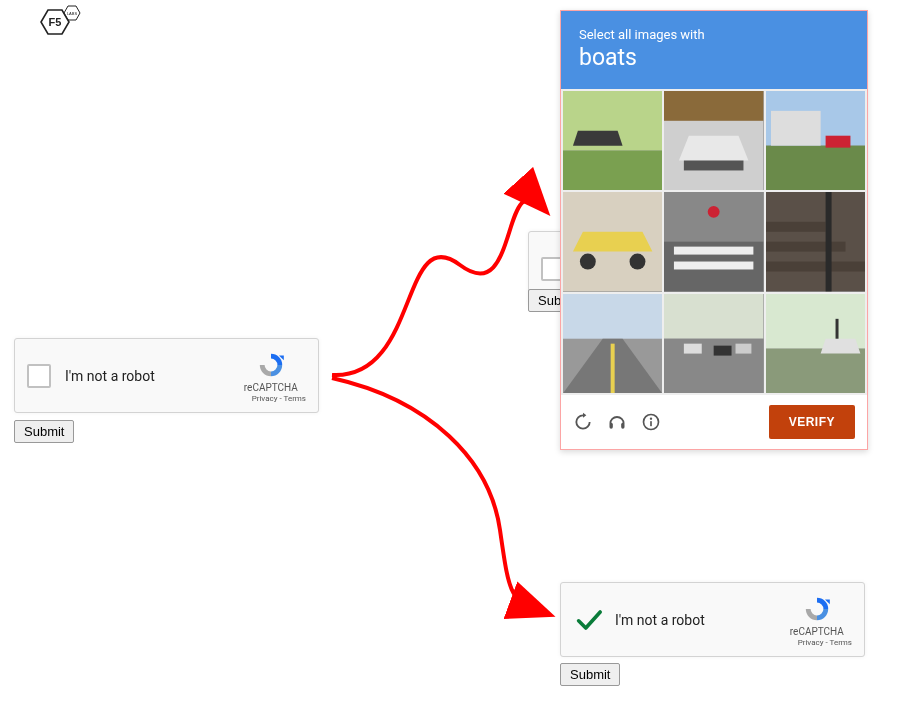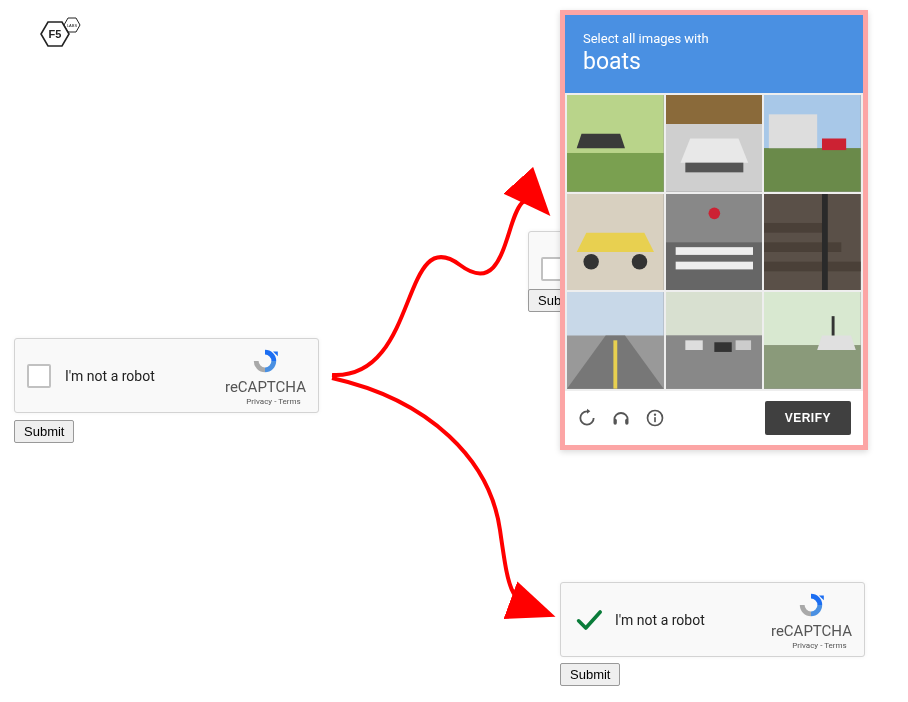--- a/index.html
+++ b/index.html
@@ -8,21 +8,21 @@
     background: #fff;
     width: 908px;
     height: 702px;
     position: relative;
     overflow: hidden;
   }
 
   
   .logo {
     position: absolute;
-    top: 16px;
+    top: 4px;
     left: 28px;
     width: 60px;
     height: 50px;
   }
 
   
   .recaptcha-widget {
     position: absolute;
     width: 305px;
     height: 75px;
@@ -53,21 +53,21 @@
     flex: 1;
   }
   .recaptcha-branding {
     display: flex;
     flex-direction: column;
     align-items: center;
     gap: 1px;
     flex-shrink: 0;
   }
   .recaptcha-logo-svg { width: 32px; height: 32px; }
-  .recaptcha-brand-text { font-size: 15px; color: #555; }
+  .recaptcha-brand-text { font-size: 10px; color: #555; }
   .recaptcha-privacy { font-size: 8px; color: #555; margin-left: 16px; }
 
   .checkmark {
     width: 32px;
     height: 32px;
     margin-right: 10px;
     flex-shrink: 0;
   }
 
   
@@ -85,21 +85,21 @@
   .submit-mid { left: 528px; top: 289px; }
   .submit-done { left: 560px; top: 663px; }
 
   
   .challenge {
     position: absolute;
     left: 560px;
     top: 10px;
     width: 308px;
     background: #fff;
-    border: 5px solid #fca5a5;
+    border: 1px solid #fca5a5;
     box-shadow: 0 2px 6px rgba(0,0,0,0.15);
   }
   .challenge-header {
     background: #4a90e2;
     color: #fff;
     padding: 16px 18px 18px 18px;
   }
   .challenge-prompt { font-size: 13px; font-weight: 400; }
   .challenge-target { font-size: 23px; font-weight: 400; margin-top: 2px; }
   .challenge-grid {
@@ -122,21 +122,21 @@
     padding: 10px 12px;
     gap: 14px;
   }
   .footer-icon {
     width: 20px; height: 20px;
     color: #555;
     display: flex; align-items: center; justify-content: center;
   }
   .footer-spacer { flex: 1; }
   .verify-btn {
-    background: #404040;
+    background: #c2410c;
     color: #fff;
     border: none;
     padding: 10px 20px;
     font-size: 12px;
     font-weight: 600;
     letter-spacing: 0.5px;
     border-radius: 2px;
   }
 
   

